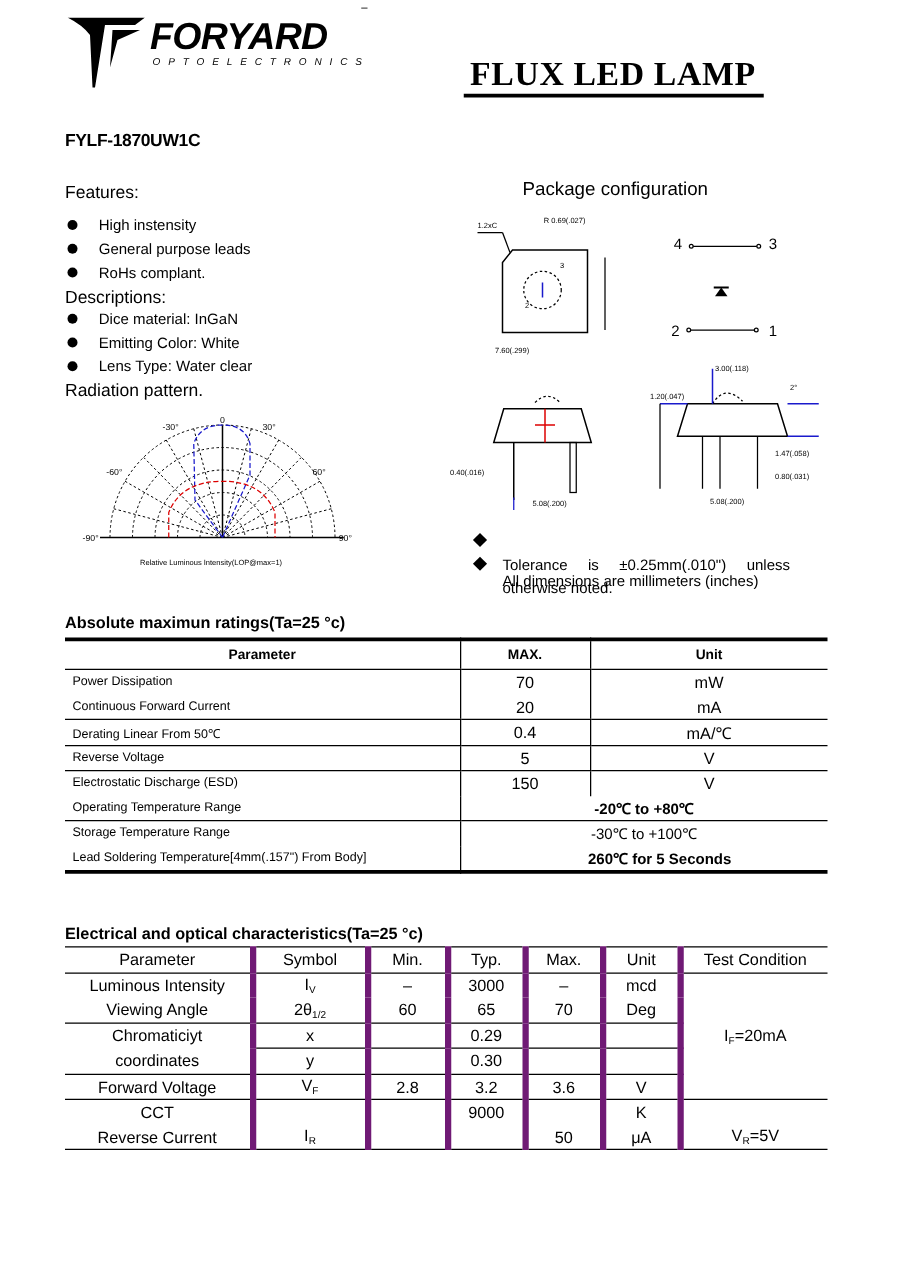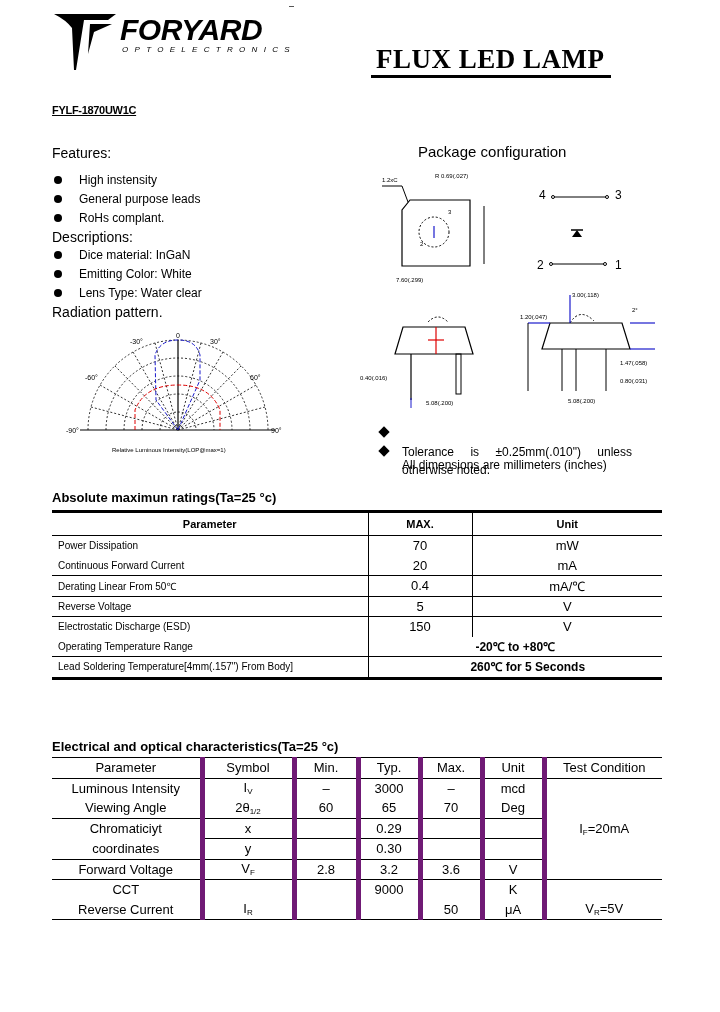--- a/index.html
+++ b/index.html
@@ -2,21 +2,21 @@
 <html><head>
 <meta charset="utf-8">
 <style>
   html,body{margin:0;padding:0;background:#fff;}
   body{width:720px;height:1012px;position:relative;overflow:hidden;font-family:"Liberation Sans",sans-serif;color:#000;}
   .abs{position:absolute;}
   .logo-word{left:120px;top:14px;font-family:"Liberation Sans",sans-serif;font-weight:bold;font-style:italic;font-size:30px;letter-spacing:-0.5px;line-height:32px;}
   .logo-sub{left:122px;top:45px;font-size:8px;letter-spacing:6.3px;font-style:italic;}
   .title{left:376px;top:44px;font-family:"Liberation Serif",serif;font-weight:bold;font-size:27px;letter-spacing:0.5px;line-height:30px;}
   .title-rule{left:371px;top:75px;width:240px;height:3px;background:#000;}
-  .part{left:52px;top:104px;font-weight:bold;font-size:11px;letter-spacing:-0.3px;text-decoration:underline;}
+  .part{left:52px;top:104px;font-weight:bold;font-size:14px;letter-spacing:-0.3px;}
   .sec{font-size:14px;line-height:16px;}
   .bul{font-size:12px;line-height:14px;}
   .bul .dot{position:absolute;left:0;top:3px;width:8px;height:8px;border-radius:50%;background:#000;}
   .bul .t{position:absolute;left:25px;top:0;white-space:nowrap;}
   .pkg-title{left:418px;top:143px;font-size:15px;}
   .note{font-size:12px;line-height:18px;}
   .diamond{position:absolute;left:4px;width:8px;height:8px;background:#000;transform:rotate(45deg);}
   table{border-collapse:collapse;}
   .amr{position:absolute;left:52px;top:510px;width:610px;font-size:10px;}
   .amr td{height:19.5px;padding:0 6px;border-bottom:1px solid #000;}
@@ -227,20 +227,24 @@
   <tr class="nob">
         <td>Electrostatic Discharge (ESD)</td>
         <td class="v">150</td>
         <td class="v">V</td>
       </tr>
   <tr>
         <td>Operating Temperature Range</td>
         <td class="v" colspan="2" style="font-size:12px;font-weight:bold;">-20℃ to +80℃</td>
       </tr>
   <tr class="nob">
+        <td>Storage Temperature Range</td>
+        <td class="v" colspan="2" style="font-size:12px;">-30℃ to +100℃</td>
+      </tr>
+  <tr class="nob">
         <td>Lead Soldering Temperature[4mm(.157") From Body]</td>
         <td class="v" colspan="2" style="font-size:12px;font-weight:bold;padding-left:31px;">260℃ for 5 Seconds</td>
       </tr>
 </tbody>
   </table>
 
 <div class="abs eoc-title">Electrical and optical characteristics(Ta=25 °c)</div>
 <table class="eoc">
   <colgroup>
       <col style="width:150px">

